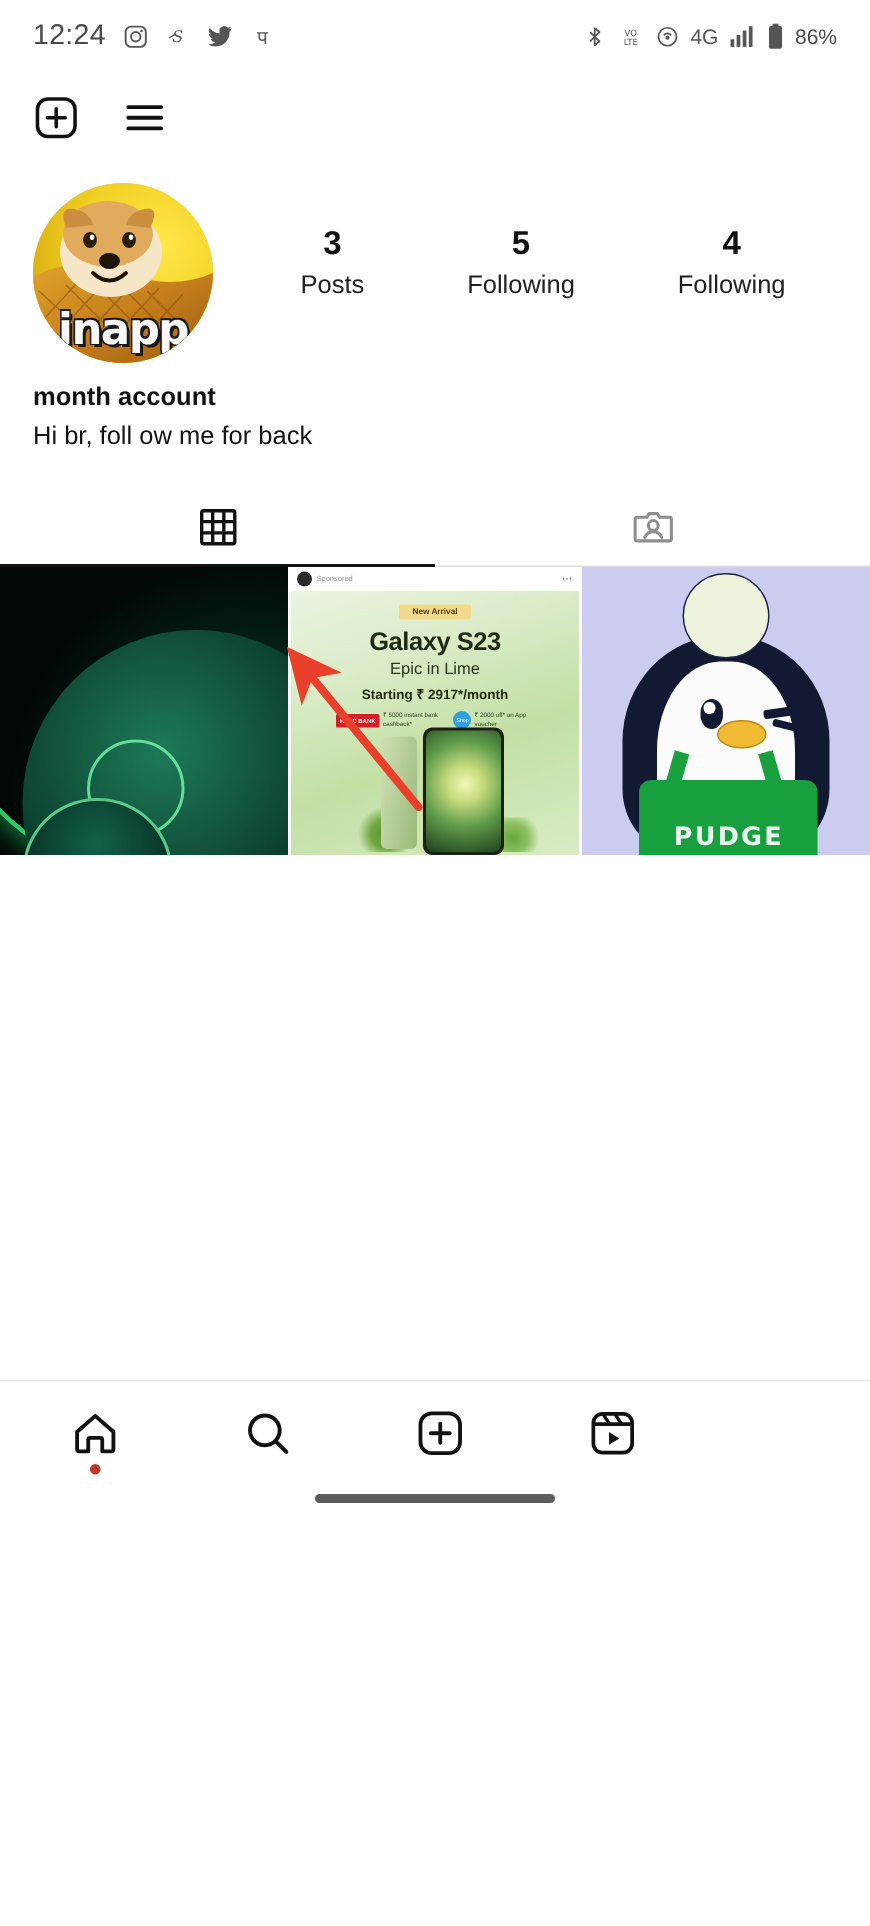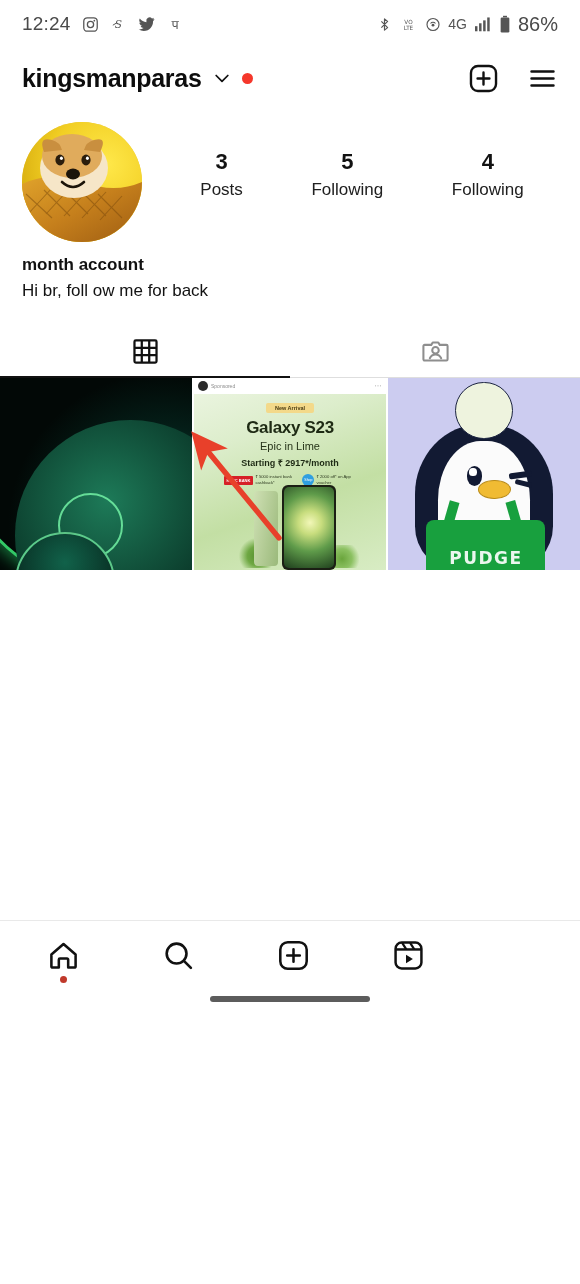--- a/index.html
+++ b/index.html
@@ -12,21 +12,21 @@
   .phone { position:relative; width:580px; height:1020px; background:#fff; }
 
   
   .statusbar {
     height:48px; display:flex; align-items:center;
     padding:0 22px; justify-content:space-between;
   }
   .sb-left { display:flex; align-items:center; gap:11px; }
   .sb-time { font-size:19px; color:#4a4a4a; font-weight:500; letter-spacing:.2px; }
   .sb-right { display:flex; align-items:center; gap:7px; }
-  .sb-batt-text { font-size:20px; color:#4a4a4a; font-weight:500; }
+  .sb-batt-text { font-size:14px; color:#4a4a4a; font-weight:500; }
   .sb-ico { display:block; }
   .sb-4g { font-size:14px; color:#555; font-weight:400; }
 
   
   .header {
     height:60px; display:flex; align-items:center;
     padding:0 22px; justify-content:space-between;
   }
   .hdr-left { display:flex; align-items:center; gap:10px; }
   .hdr-user { font-size:25px; font-weight:bold; color:#0d0d0d; letter-spacing:-.3px; }
@@ -234,27 +234,20 @@
       </svg>
       <svg class="sb-ico" width="12" height="19" viewBox="0 0 14 24">
         <rect x="4.5" y="1" width="5" height="2" fill="#555"></rect>
         <rect x="1.5" y="3" width="11" height="19" rx="1.6" fill="#555"></rect>
       </svg>
       <span class="sb-batt-text">86%</span>
     </div>
   </div>
 
   <div class="header">
-    <div class="hdr-left">
-      <span class="hdr-user">kingsmanparas</span>
-      <svg width="20" height="20" viewBox="0 0 24 24">
-        <path d="M5 9l7 7 7-7" fill="none" stroke="#111" stroke-width="2.1" stroke-linecap="round" stroke-linejoin="round"></path>
-      </svg>
-      <span class="hdr-dot"></span>
-    </div>
     <div class="hdr-right">
       <svg width="31" height="31" viewBox="0 0 24 24">
         <rect x="2.3" y="2.3" width="19.4" height="19.4" rx="5.4" fill="none" stroke="#111" stroke-width="1.85"></rect>
         <path d="M12 7.4v9.2M7.4 12h9.2" stroke="#111" stroke-width="1.85" stroke-linecap="round"></path>
       </svg>
       <svg width="31" height="31" viewBox="0 0 24 24">
         <path d="M3.5 6.5h17M3.5 12h17M3.5 17.5h17" stroke="#111" stroke-width="1.95" stroke-linecap="round"></path>
       </svg>
     </div>
   </div>
@@ -284,20 +277,21 @@
         <ellipse cx="50" cy="34" rx="30" ry="22" fill="#e0ab5c"></ellipse>
         <path d="M22 30 Q16 14 30 18 Q38 20 40 28 Z" fill="#c98f3f"></path>
         <path d="M78 30 Q86 14 72 18 Q64 20 62 28 Z" fill="#c98f3f"></path>
         <ellipse cx="38" cy="38" rx="4.6" ry="5.4" fill="#2a1d0c"></ellipse>
         <ellipse cx="64" cy="38" rx="4.6" ry="5.4" fill="#2a1d0c"></ellipse>
         <ellipse cx="39.4" cy="36.2" rx="1.5" ry="1.8" fill="#fff"></ellipse>
         <ellipse cx="65.4" cy="36.2" rx="1.5" ry="1.8" fill="#fff"></ellipse>
         <ellipse cx="51" cy="52" rx="7" ry="5.4" fill="#1b1409"></ellipse>
         <path d="M40 60 Q51 70 62 60" stroke="#1b1409" stroke-width="2.6" fill="none" stroke-linecap="round"></path>
       </svg>
+      <div class="avatar-wm">inapp</div>
     </div>
     <div class="stats">
       <div class="stat">
         <div class="stat-num">3</div>
         <div class="stat-lbl">Posts</div>
       </div>
       <div class="stat">
         <div class="stat-num">5</div>
         <div class="stat-lbl">Following</div>
       </div>

